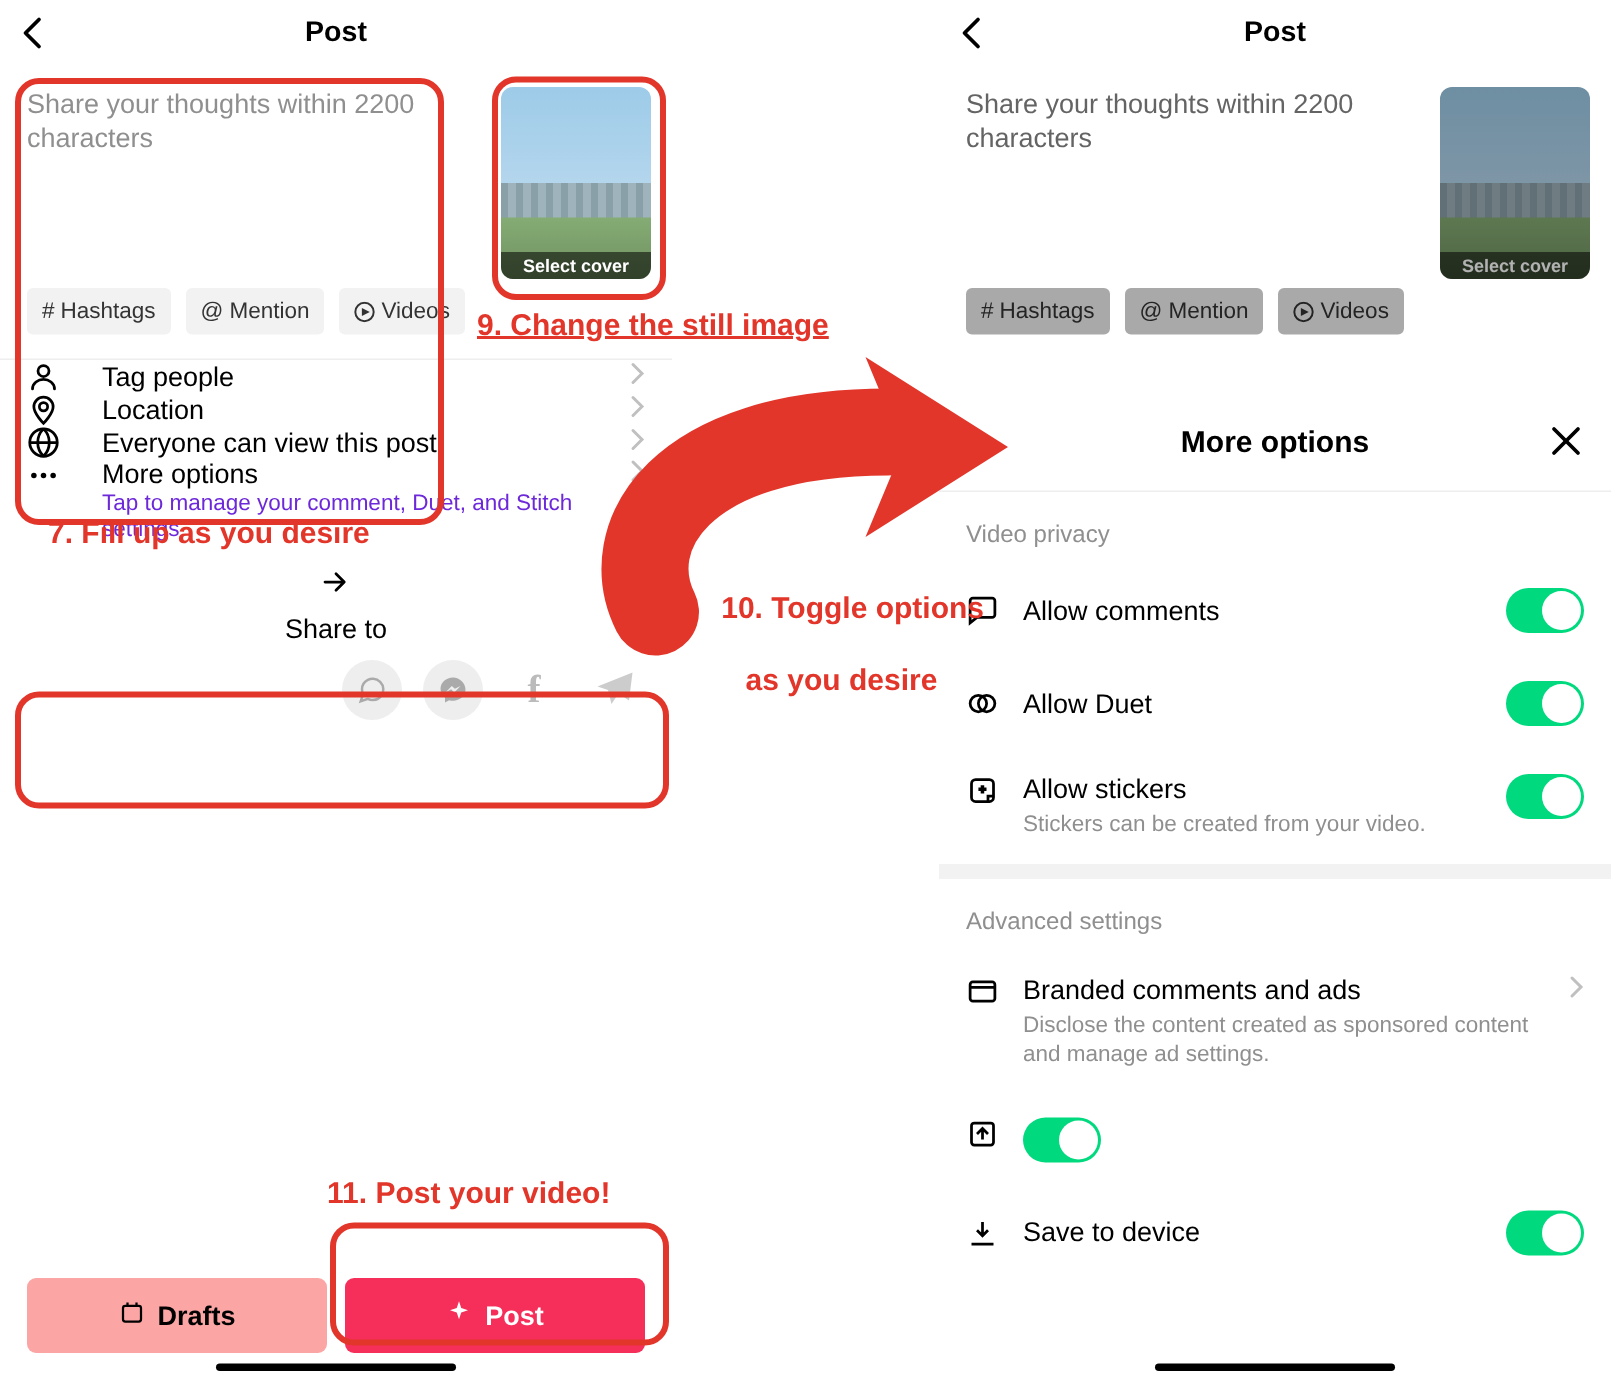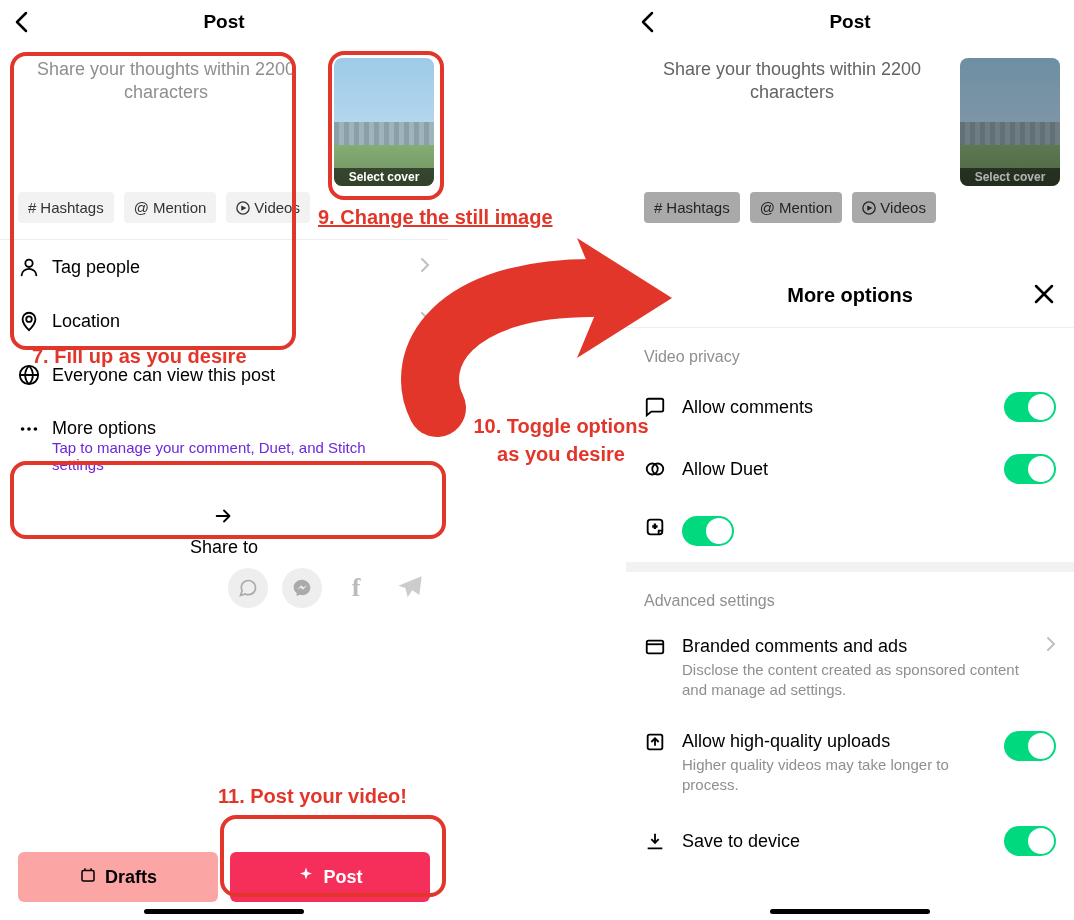--- a/index.html
+++ b/index.html
@@ -45,21 +45,20 @@
     display: flex;
     padding: 14px 18px 6px 18px;
     align-items: flex-start;
     gap: 20px;
   }
   .placeholder-text {
     color: #8f8f8f;
     font-size: 18px;
     line-height: 1.25;
     flex: 1;
-    text-align: center;
   }
   .thumb-wrap {
     width: 100px;
     height: 128px;
     border-radius: 8px;
     position: relative;
     overflow: hidden;
     flex-shrink: 0;
     margin-right: -4px;
     text-decoration: underline;
@@ -95,22 +94,22 @@
     color: #333;
     display: inline-flex;
     align-items: center;
     gap: 4px;
     cursor: pointer;
   }
   .chip-icon { display:inline-flex; }
   .option-row {
     display: flex;
     align-items: center;
-    padding: 16px 18px;
-    gap: 12px;
+    padding: 0 18px;
+    gap: 28px;
     cursor: pointer;
     position: relative;
   }
   .option-icon {
     width: 22px; height: 22px; display: inline-flex; align-items: center; justify-content: center;
   }
   .option-label {
     font-size: 18px;
     color: #000;
     font-weight: 500;
@@ -512,20 +511,24 @@
 
 
     <div class="sheet-row" style="align-items:flex-start;">
       <span class="option-icon">
         <svg width="22" height="22" viewBox="0 0 24 24" fill="none" stroke="#000" stroke-width="2">
             <rect x="4" y="4" width="16" height="16" rx="3"></rect>
             <path d="M16 20v-4h4"></path>
             <text x="12" y="14" text-anchor="middle" font-size="8" fill="#000">+</text>
           </svg>
       </span>
+      <div class="col">
+        <div class="label">Allow stickers</div>
+        <div class="sub">Stickers can be created from your video.</div>
+      </div>
       <div class="toggle"></div>
     </div>
 
     <div class="sheet-gap"></div>
 
     <div class="sheet-section-title">Advanced settings</div>
 
     <div class="sheet-row" style="align-items:flex-start;">
       <span class="option-icon">
         <svg width="22" height="22" viewBox="0 0 24 24" fill="none" stroke="#000" stroke-width="2">
@@ -544,24 +547,20 @@
       </span>
     </div>
 
     <div class="sheet-row" style="align-items:flex-start;">
       <span class="option-icon">
         <svg width="22" height="22" viewBox="0 0 24 24" fill="none" stroke="#000" stroke-width="2">
             <rect x="4" y="4" width="16" height="16" rx="2"></rect>
             <path d="M12 16V8M8 12l4-4 4 4"></path>
           </svg>
       </span>
-      <div class="col">
-        <div class="label">Allow high-quality uploads</div>
-        <div class="sub">Higher quality videos may take longer to process.</div>
-      </div>
       <div class="toggle"></div>
     </div>
 
     <div class="sheet-row" style="padding-bottom:0;">
       <span class="option-icon">
         <svg width="22" height="22" viewBox="0 0 24 24" fill="none" stroke="#000" stroke-width="2">
             <path d="M12 4v10M8 10l4 4 4-4M4 20h16"></path>
           </svg>
       </span>
       <div class="col">
@@ -575,21 +574,21 @@
 </div>
 
 <div class="anno-box" style="left:10px; top:52px; width:278px; height:290px;"></div>
 <div class="anno-text" style="left:32px; top:344px;">7. Fill up as you desire</div>
 
 <div class="anno-box" style="left:328px; top:51px; width:108px; height:141px;"></div>
 <div class="anno-text" style="left:318px; top:205px;text-decoration:underline;">9. Change the still image</div>
 
 <div class="anno-box" style="left:10px; top:461px; width:428px; height:70px;"></div>
 
-<div class="anno-text" style="left:466px; top:414px; width:190px;">10. Toggle options</div>
+<div class="anno-text" style="left:466px; top:394px; width:190px;text-align:right;">10. Toggle options</div>
 <div class="anno-text" style="left:466px; top:442px; width:190px;">as you desire</div>
 
 <div class="anno-text" style="left:218px; top:784px;">11. Post your video!</div>
 <div class="anno-box" style="left:220px; top:815px; width:218px; height:74px;"></div>
 
 <svg class="arrow-svg" style="left:392px; top:218px; width:290px; height:220px;" viewBox="0 0 290 220">
   <path d="M45 190 C 20 140, 60 70, 200 70" fill="none" stroke="#e2362b" stroke-width="58" stroke-linecap="round"></path>
   <polygon points="185,20 280,80 185,140 210,80" fill="#e2362b"></polygon>
 </svg>
 

